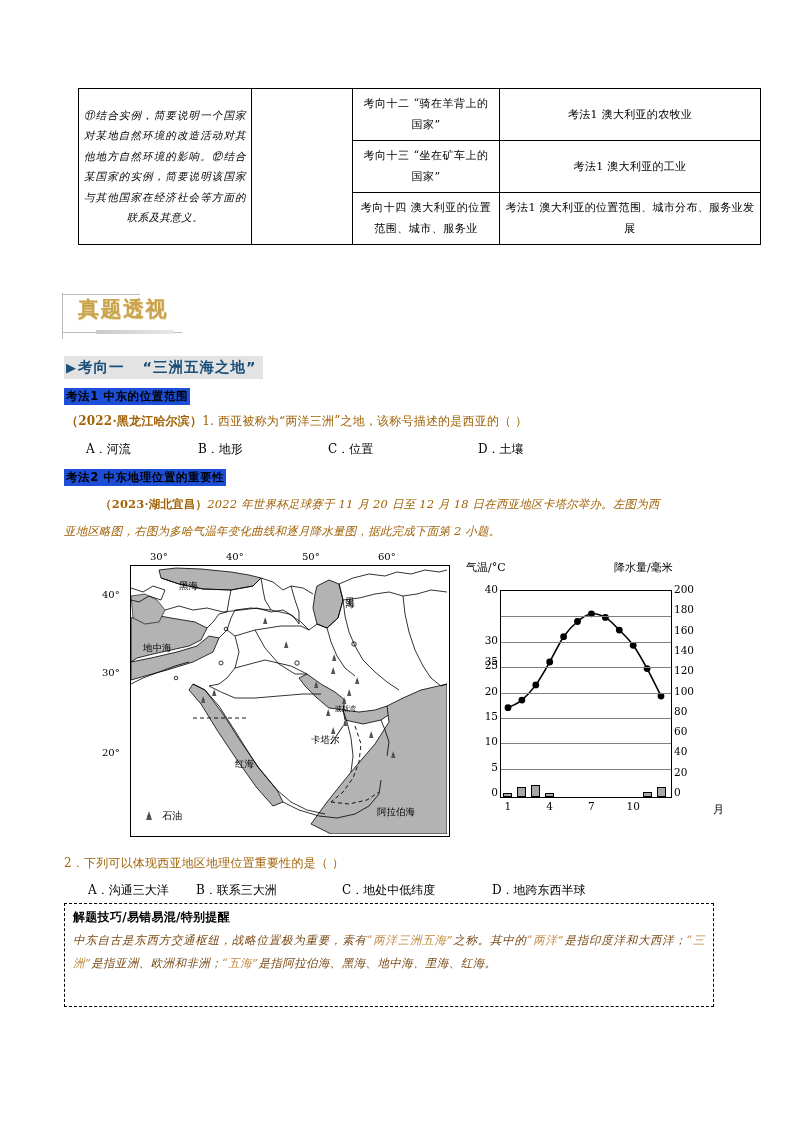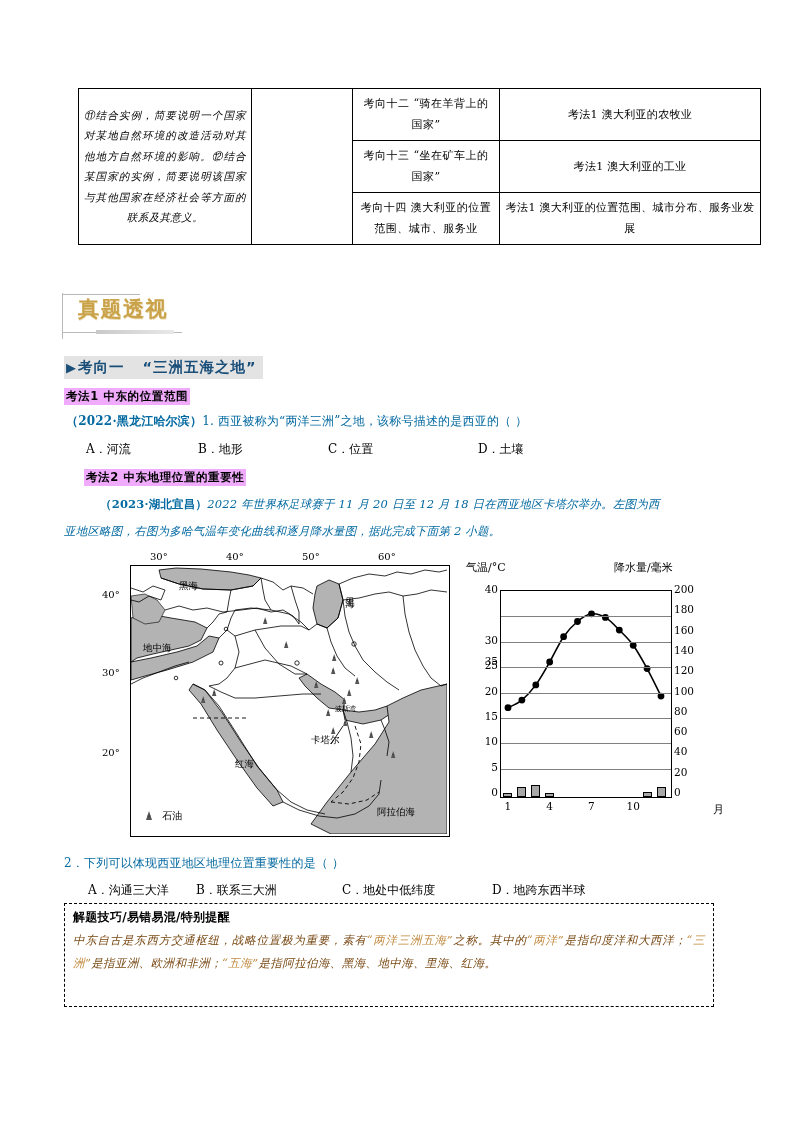--- a/index.html
+++ b/index.html
@@ -105,37 +105,37 @@
     letter-spacing: 1px;
     white-space: nowrap;
   }
   .kx-head .arrow { color: #1a4f7a; font-size: 13px; margin-right: 1px; }
   .kx-head .kx-sp { display: inline-block; width: 18px; }
 
   
   .kf {
     position: absolute;
     display: inline-block;
-    background: #f0abfc;
+    background: #1d4ed8;
     font-size: 11.5px;
     font-weight: bold;
     color: #000;
     letter-spacing: .6px;
     padding: 1px 2px;
     white-space: nowrap;
     font-family: "DejaVu Sans", "Liberation Sans", sans-serif;
   }
   #kf1 { left: 64px; top: 388px; }
-  #kf2 { left: 64px; top: 469px; margin-left: 20px; }
+  #kf2 { left: 64px; top: 469px; }
 
   
   .q-line {
     position: absolute;
     font-size: 12px;
-    color: #0369a1;
+    color: #a16207;
     letter-spacing: .2px;
     white-space: nowrap;
     font-family: "DejaVu Serif", "Liberation Serif", serif;
   }
   .src { font-weight: bold; }
   .opts {
     position: absolute;
     font-size: 12px;
     white-space: nowrap;
     font-family: "DejaVu Serif", "Liberation Serif", serif;

